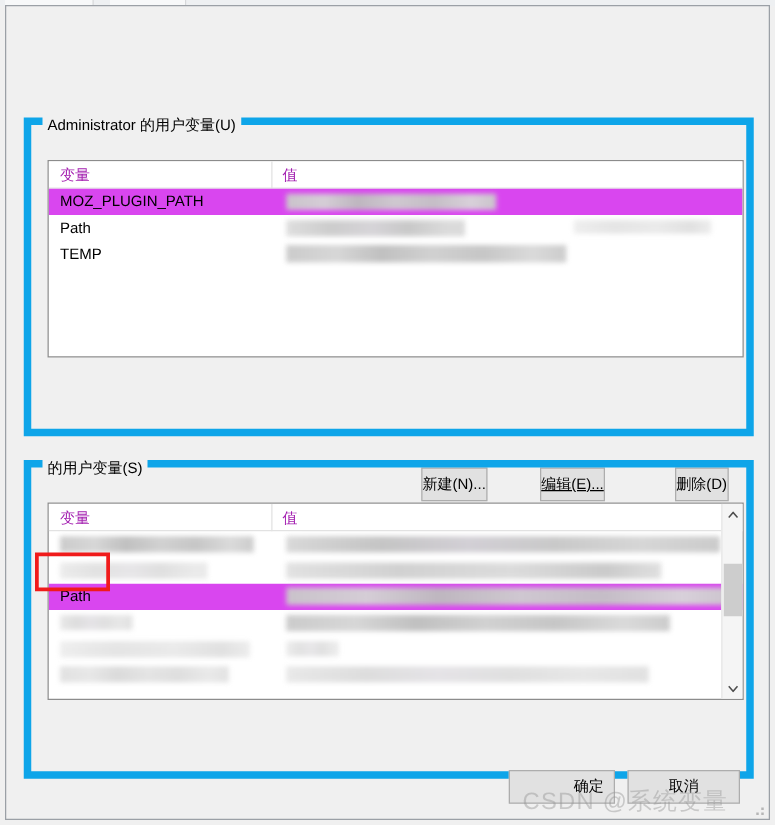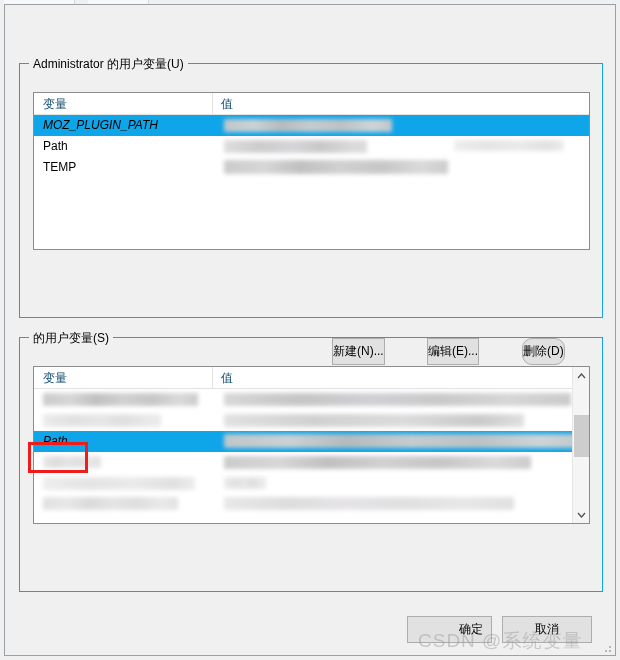--- a/index.html
+++ b/index.html
@@ -74,22 +74,23 @@
     display: flex;
     align-items: center;
     justify-content: center;
     cursor: default;
   }
   .close-btn svg { display: block; }
 
   
   .groupbox {
     position: absolute;
-    border: 1px solid #0ea5e9;
-    box-sizing: border-box;
+    border: 6px solid #0ea5e9;
+    box-sizing: border-box;
+    margin-top: 31px;
   }
   .groupbox > .legend {
     position: absolute;
     top: -8px;
     left: 9px;
     background: #f0f0f0;
     padding: 0 4px;
     font-size: 12px;
     color: #000;
     white-space: nowrap;
@@ -115,21 +116,21 @@
     width: 100%;
     height: 22px;
     background: #ffffff;
     border-bottom: 1px solid #e2e2e2;
     box-sizing: border-box;
   }
   .lv-header .col {
     position: absolute;
     top: 3px;
     font-size: 12px;
-    color: #0c4a6e;
+    color: #a21caf;
   }
   .lv-header .col-name  { left: 9px; }
   .lv-header .col-value { left: 187px; }
   .lv-header .divider {
     position: absolute;
     left: 178px; top: 0;
     width: 1px; height: 22px;
     background: #e2e2e2;
   }
 
@@ -139,21 +140,21 @@
     width: 100%;
     bottom: 0;
   }
   .lv-row {
     position: relative;
     height: 21px;
     line-height: 21px;
     font-size: 12px;
     white-space: nowrap;
   }
-  .lv-row.selected { background: #0ea5e9; font-style: italic; }
+  .lv-row.selected { background: #d946ef; }
   .lv-row .cell-name {
     position: absolute;
     left: 9px; top: 0;
     color: #000;
   }
 
   
   .blur {
     position: absolute;
     border-radius: 1px;
@@ -208,22 +209,22 @@
     font-size: 12px;
     color: #000;
     display: flex;
     align-items: center;
     justify-content: center;
     cursor: default;
     padding: 0;
   }
 
   #user-new  { left: 312px; top: 274px; text-align: center; }
-  #user-edit { left: 407px; top: 274px; }
-  #user-del  { left: 502px; top: 274px; border-radius: 10px; }
+  #user-edit { left: 407px; top: 274px; text-decoration: underline; }
+  #user-del  { left: 515px; top: 274px; }
 
   #ok-btn     { left: 402px; top: 611px; width: 85px; padding-left: 43px; }
   #cancel-btn { left: 497px; top: 611px; width: 90px; }
 
   
   .red-box {
     position: absolute;
     border: 3px solid #f01b1b;
     box-sizing: border-box;
     pointer-events: none;

